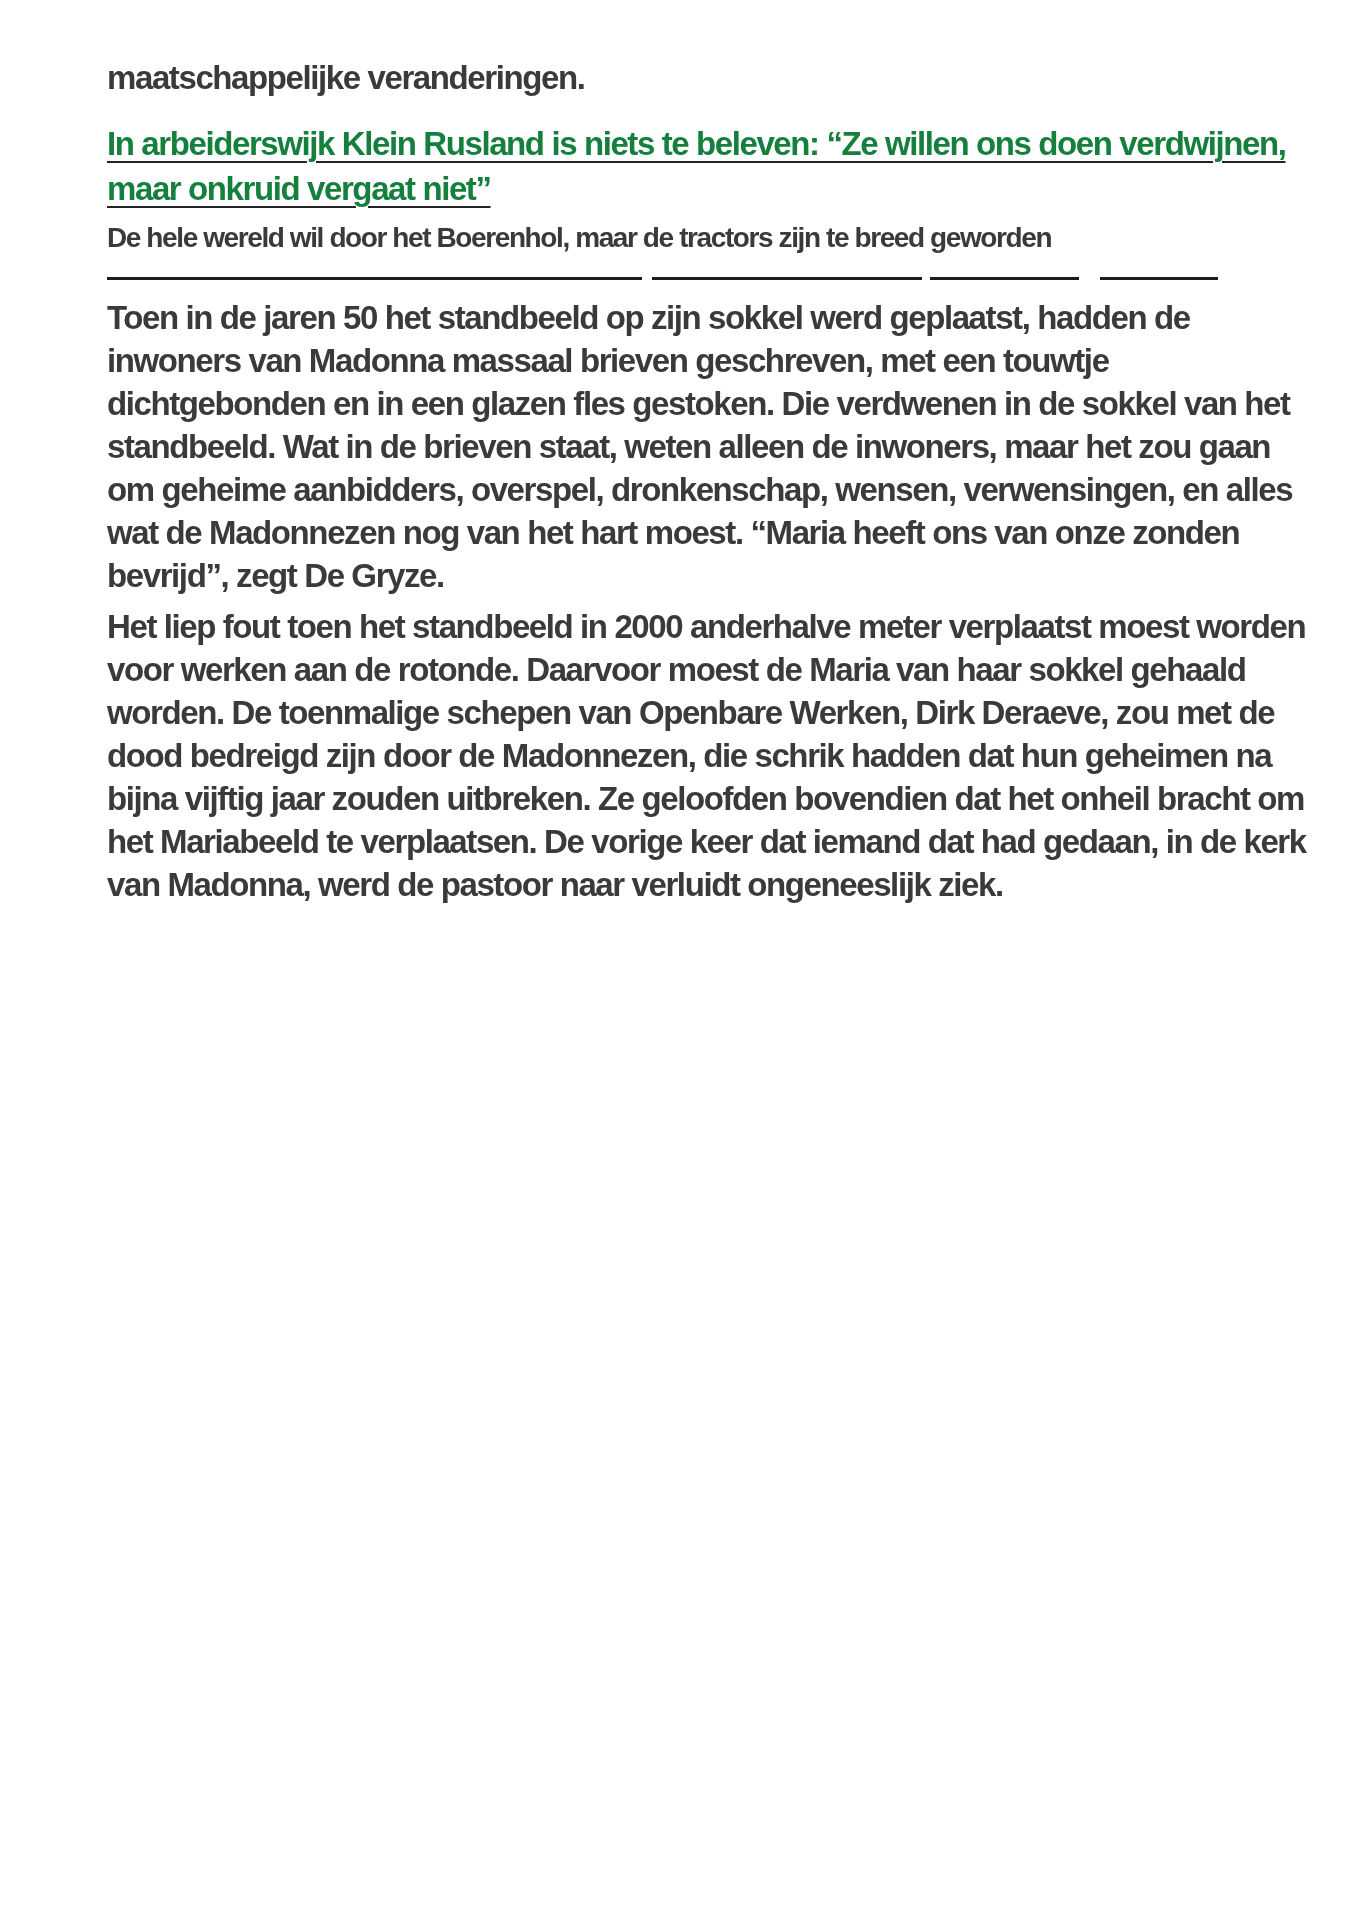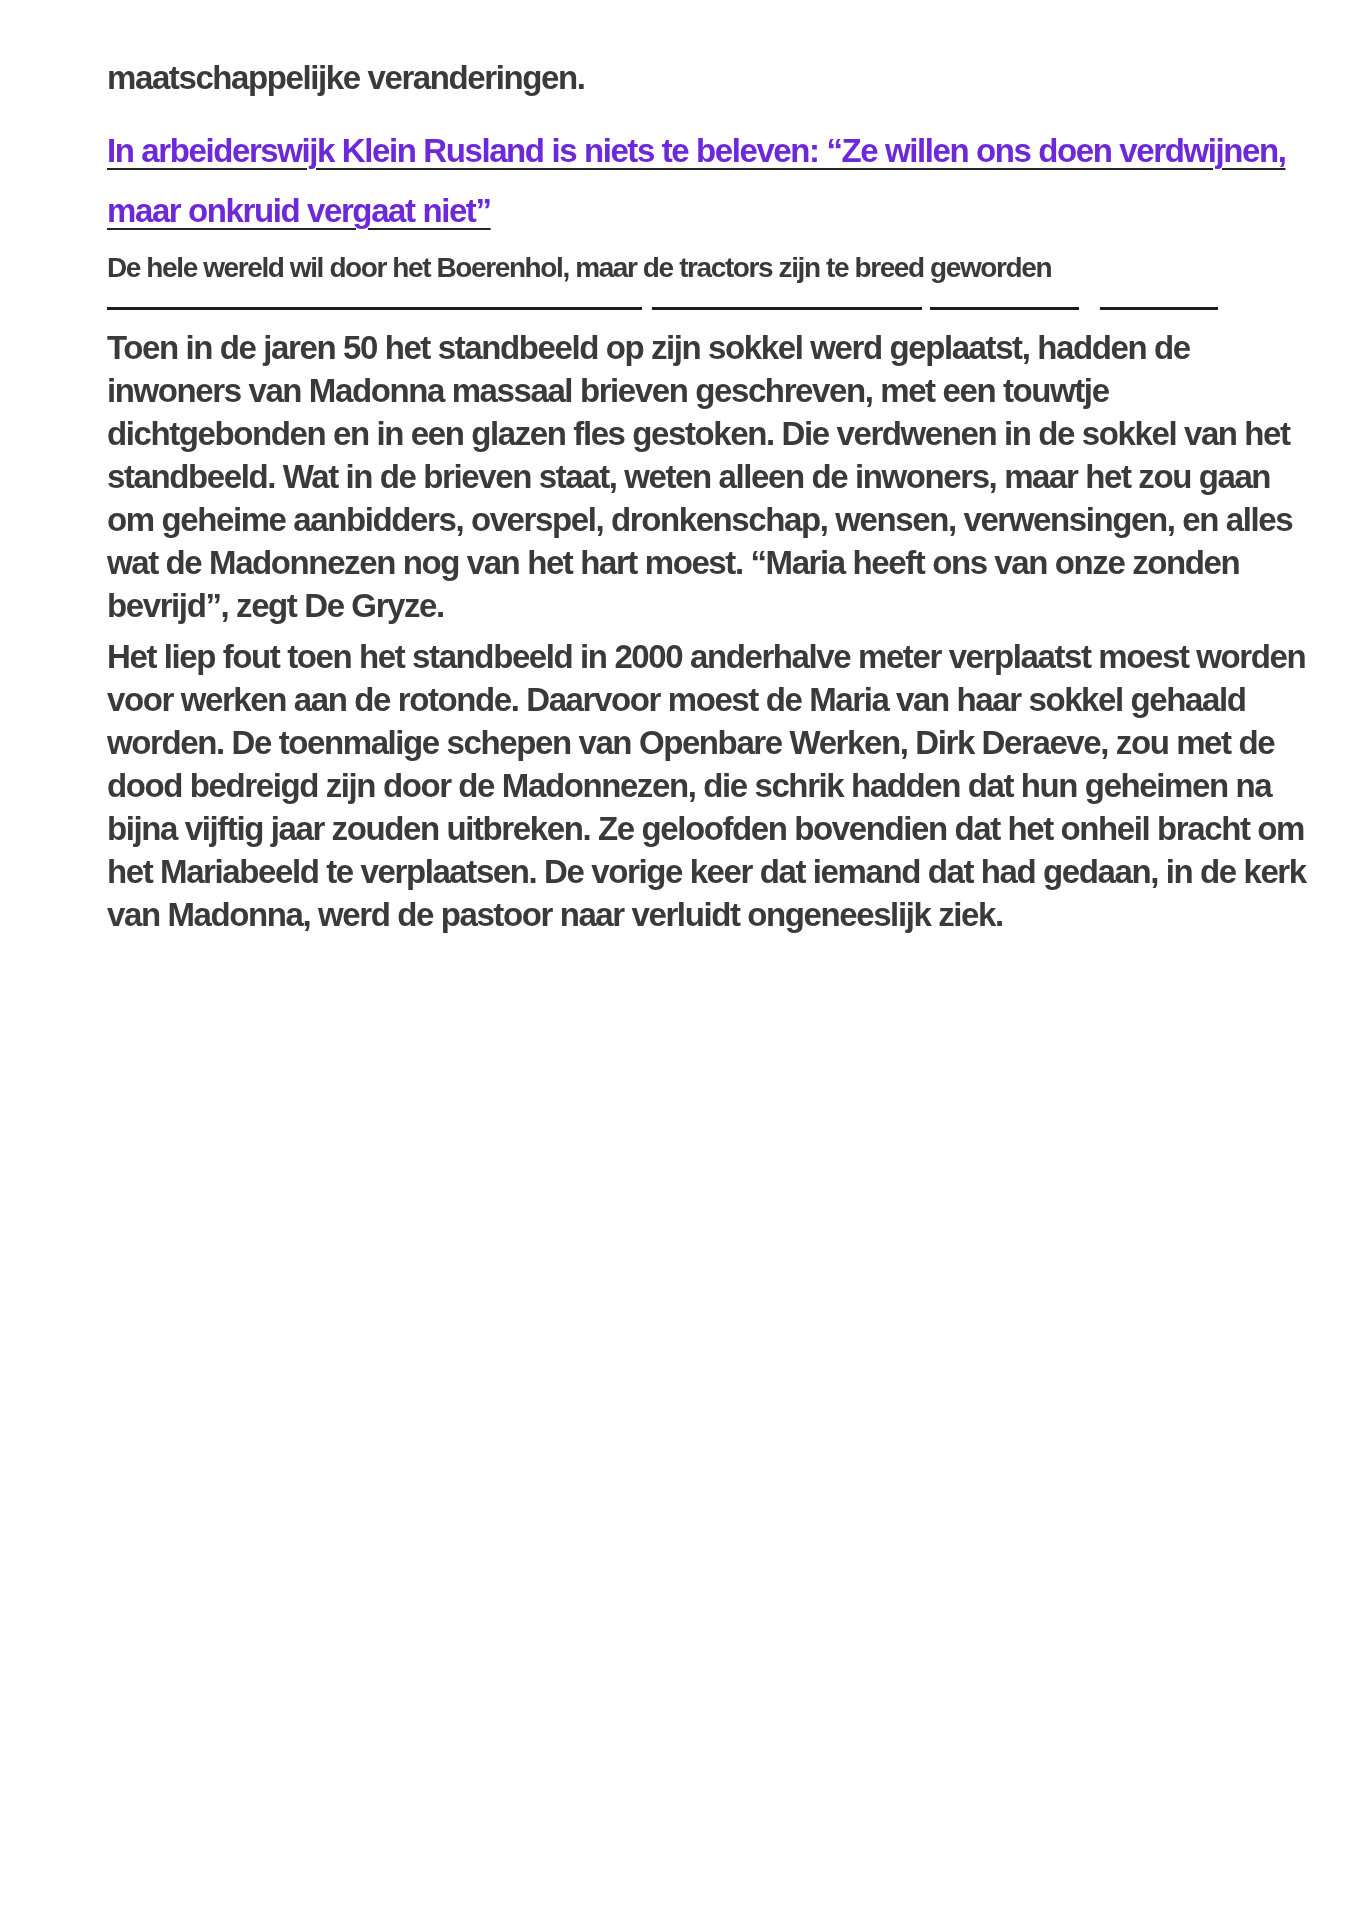--- a/index.html
+++ b/index.html
@@ -27,23 +27,23 @@
     letter-spacing: -1.4px;
     margin-left: 11px;
   }
   .intro-fragment {
     margin: 0;
   }
   .headline-link-block {
     margin: 22px 0 0 0;
   }
   .headline-link {
-    color: #6d28d9;
+    color: #15803d;
     font-size: 33px;
-    line-height: 60px;
+    line-height: 45px;
     text-decoration: underline;
     text-decoration-color: #242424;
     text-decoration-thickness: 2px;
     text-underline-offset: 6px;
     text-decoration-skip-ink: auto;
     cursor: pointer;
   }
   .subhead {
     margin: 5px 0 0 0;
     font-size: 28px;

